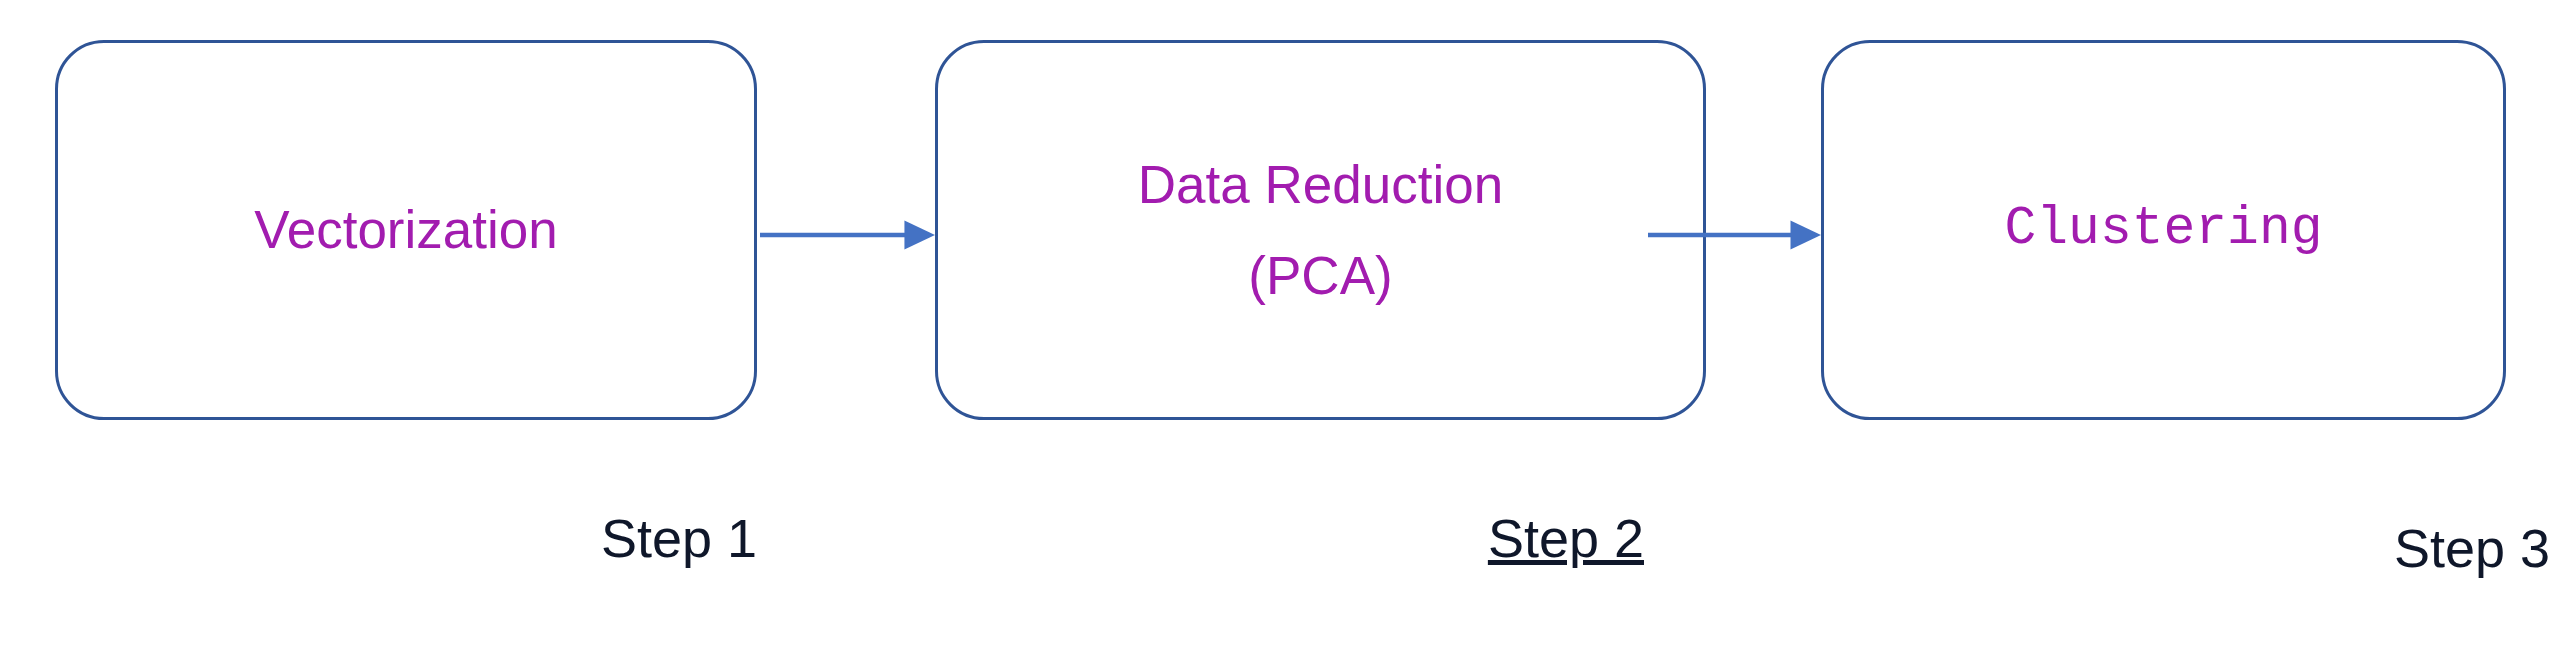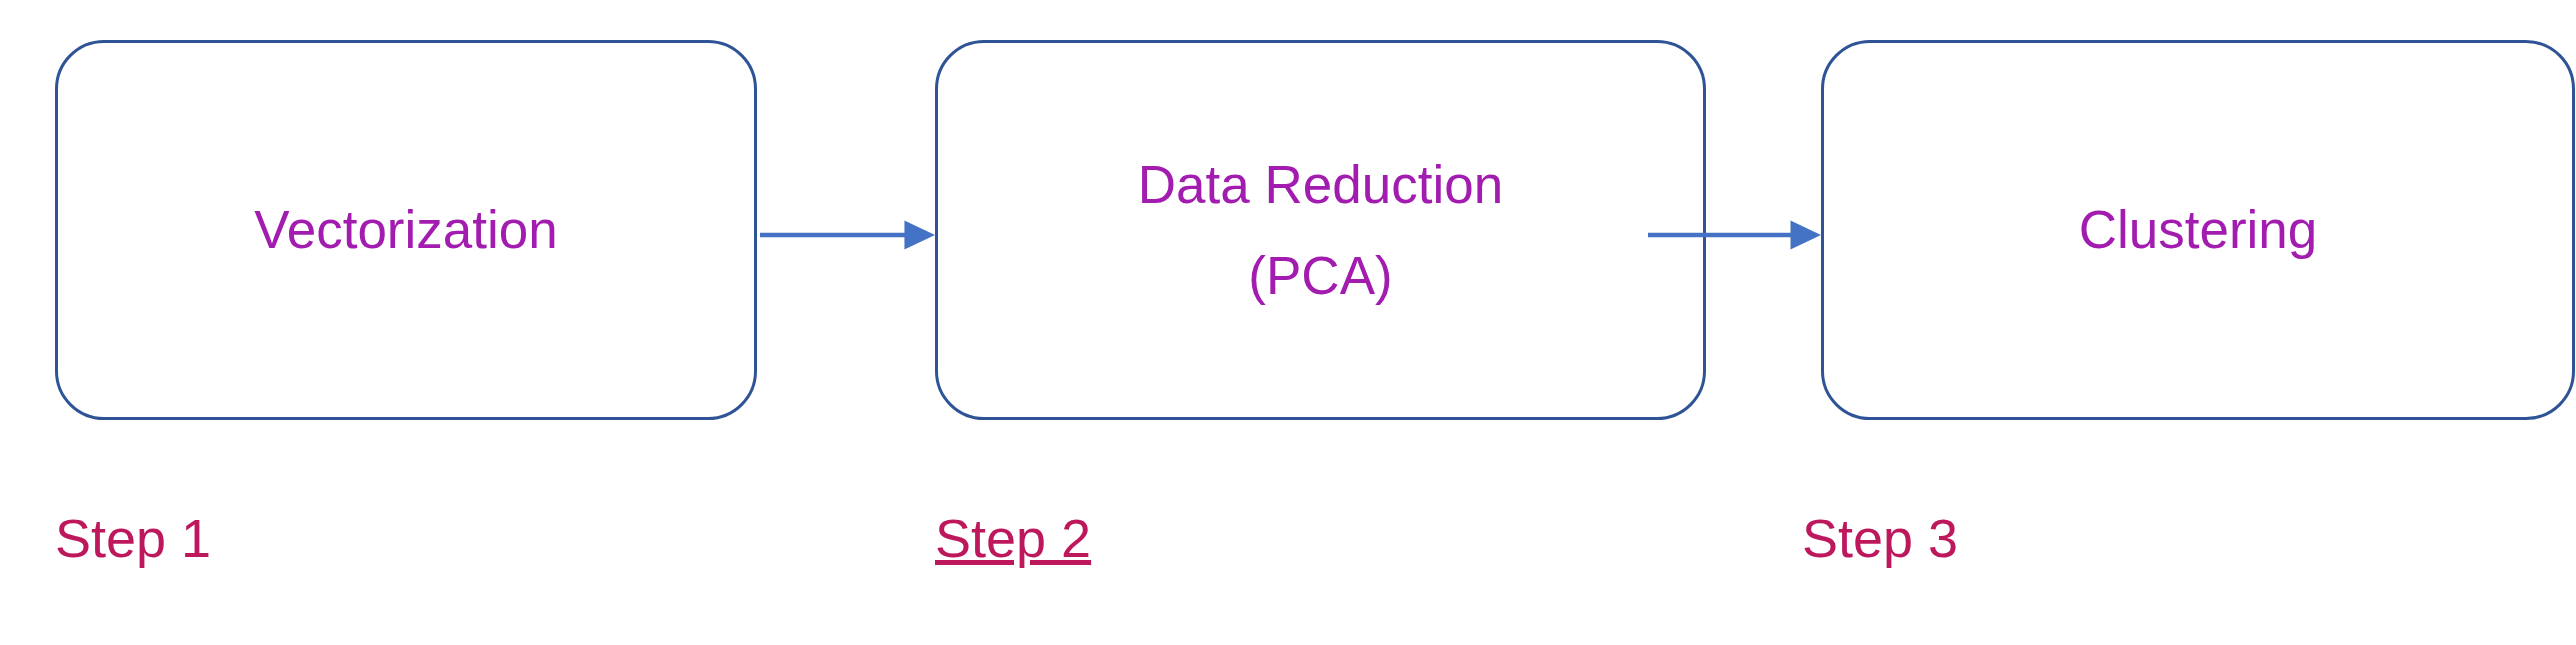--- a/index.html
+++ b/index.html
@@ -31,41 +31,41 @@
   }
   .flow-box .box-title,
   .flow-box .box-subtitle {
     font-size: 53px;
     line-height: 1.72;
     color: #a21caf;
     white-space: nowrap;
   }
   #box-1 { left: 55px;   width: 702px; }
   #box-2 { left: 935px; width: 771px; }
-  #box-3 { left: 1821px; width: 754px; }
+  #box-3 { left: 1821px; width: 685px; font-family: Liberation Mono, monospace; }
 
   .arrow {
     position: absolute;
     top: 212px;
     height: 46px;
   }
   #arrow-1 { left: 760px;  width: 175px; }
   #arrow-2 { left: 1648px; width: 173px; }
 
   .step-label {
     position: absolute;
     top: 507px;
     font-size: 54px;
-    color: #be185d;
-    text-align: left;
+    color: #0f172a;
+    text-align: right;
     white-space: nowrap;
   }
   #step-label-1 { left: 55px;   width: 702px; }
   #step-label-2 { left: 935px; width: 709px; text-decoration: underline; }
-  #step-label-3 { left: 1802px; width: 711px; }
+  #step-label-3 { left: 1839px; width: 711px; margin-top: 10px; }
 </style>
 </head>
 <body>
 
 <div class="canvas">
 
   <div class="flow-box" id="box-1">
     <div class="box-title">Vectorization</div>
   </div>
 

